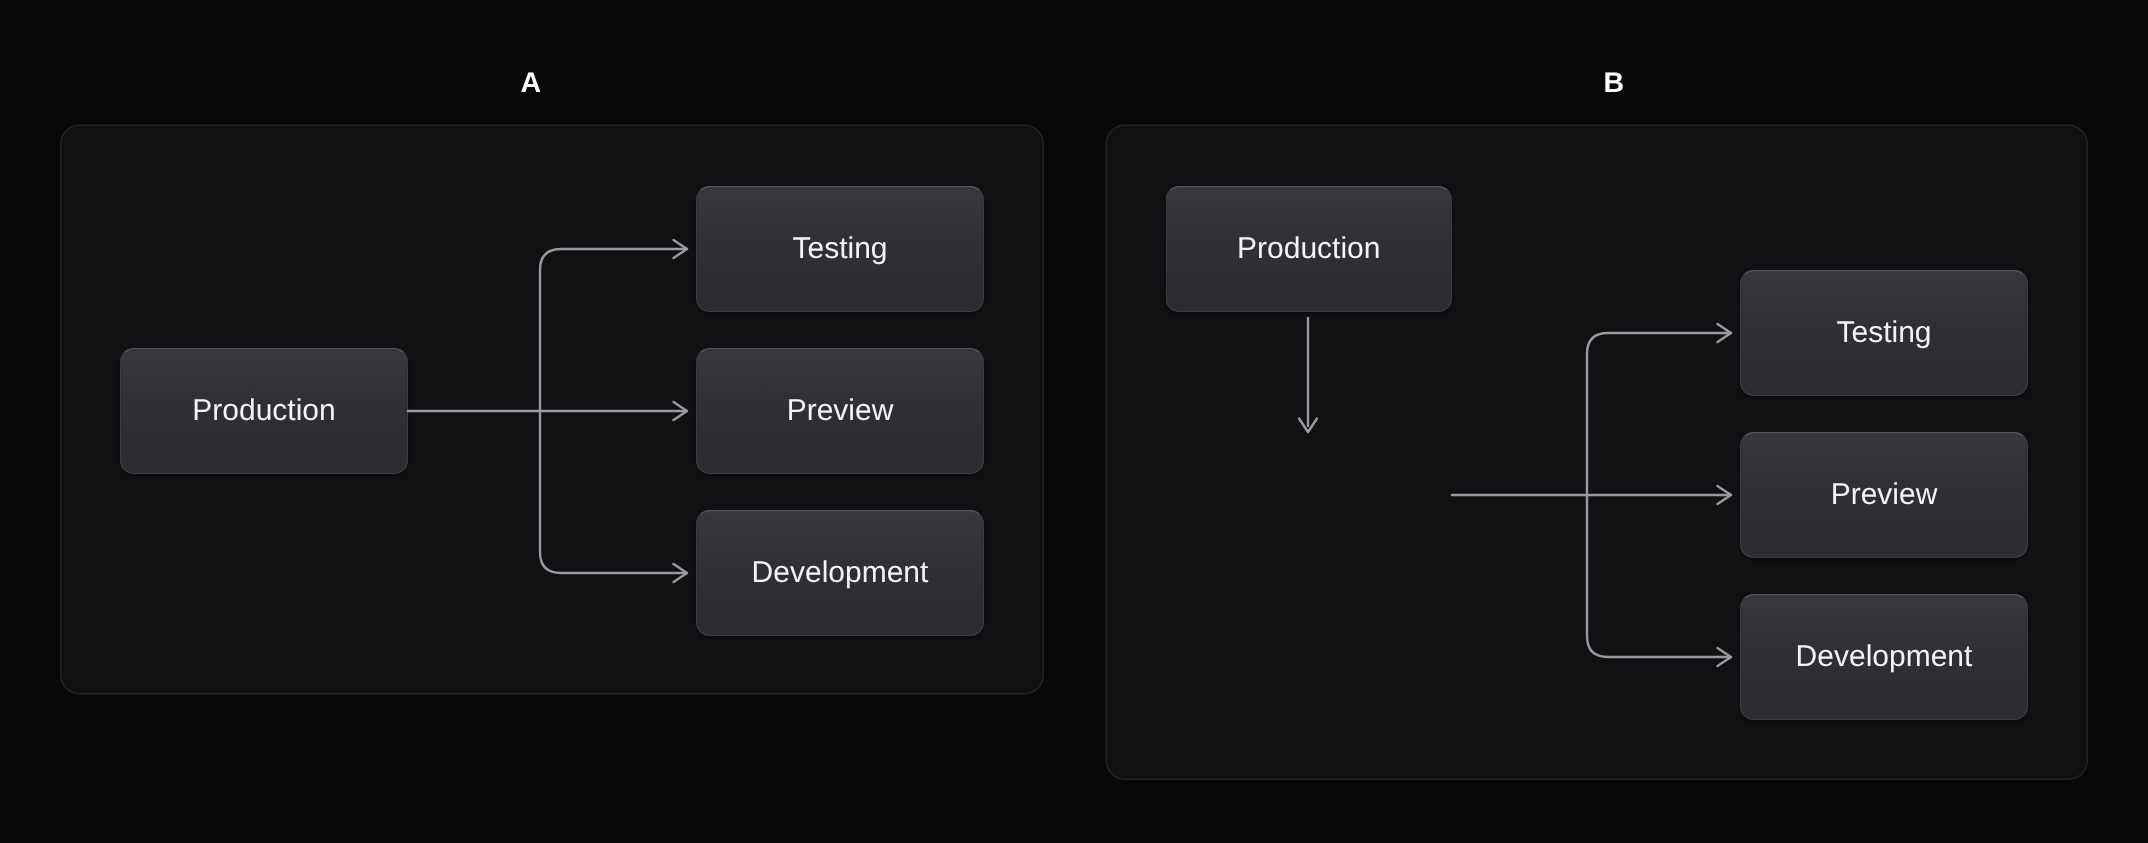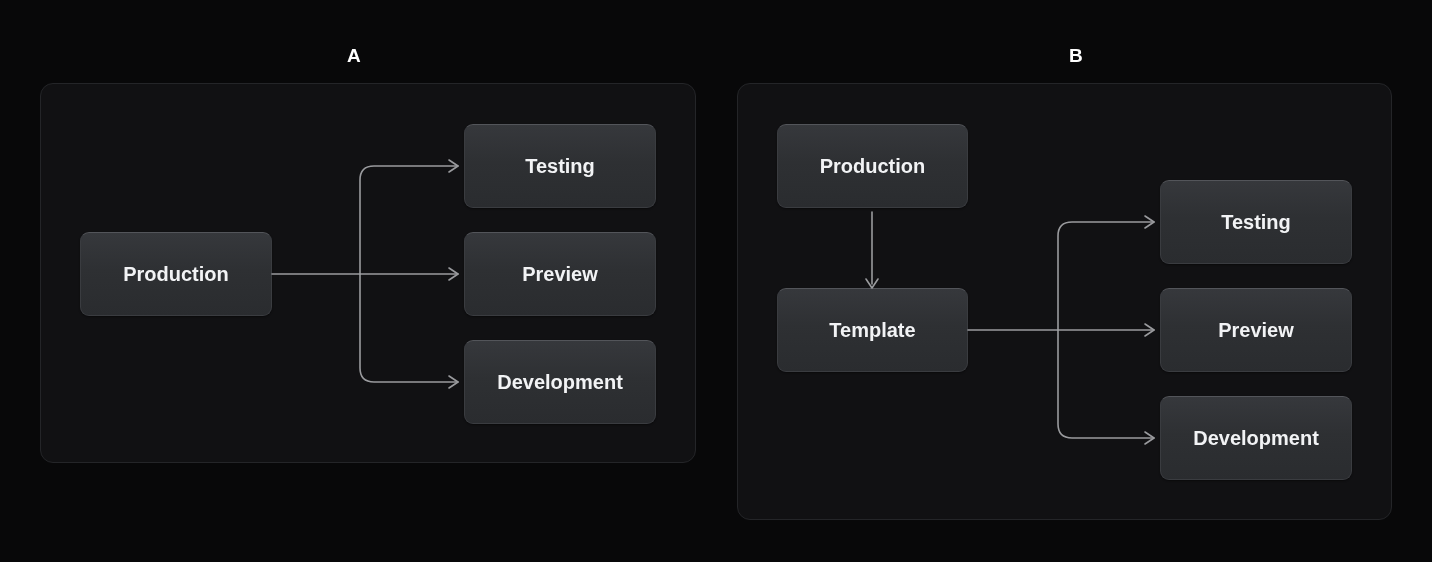--- a/index.html
+++ b/index.html
@@ -41,21 +41,20 @@
     position: absolute;
     box-sizing: border-box;
     border-radius: 9px;
     border: 1px solid #3a3c40;
     border-top-color: #53555a;
     background: linear-gradient(180deg, #36383c 0%, #2e3033 45%, #2a2c2f 100%);
     display: flex;
     align-items: center;
     justify-content: center;
     box-shadow: 0 1px 2px rgba(0,0,0,0.45);
-    font-weight: bold;
   }
   .node-label {
     color: #f2f3f5;
     font-size: 20px;
     line-height: 1;
     white-space: nowrap;
     user-select: none;
   }
   svg.edges {
     position: absolute;
@@ -97,23 +96,20 @@
       <span class="node-label">Preview</span>
     </div>
     <div class="node" style="left: 464px; top: 340px; width: 192px; height: 84px;">
       <span class="node-label">Development</span>
     </div>
     <div class="panel-label" style="left: 1036px; top: 46px; width: 80px;">B</div>
     <div class="panel" style="left: 737px; top: 83px; width: 655px; height: 437px;"></div>
     <div class="node" style="left: 777px; top: 124px; width: 191px; height: 84px;">
       <span class="node-label">Production</span>
     </div>
-    <div class="node" style="left: 777px; top: 288px; width: 191px; height: 84px;">
-      <span class="node-label">Template</span>
-    </div>
     <div class="node" style="left: 1160px; top: 180px; width: 192px; height: 84px;">
       <span class="node-label">Testing</span>
     </div>
     <div class="node" style="left: 1160px; top: 288px; width: 192px; height: 84px;">
       <span class="node-label">Preview</span>
     </div>
     <div class="node" style="left: 1160px; top: 396px; width: 192px; height: 84px;">
       <span class="node-label">Development</span>
     </div>
     <svg class="edges" viewBox="0 0 1432 562">

